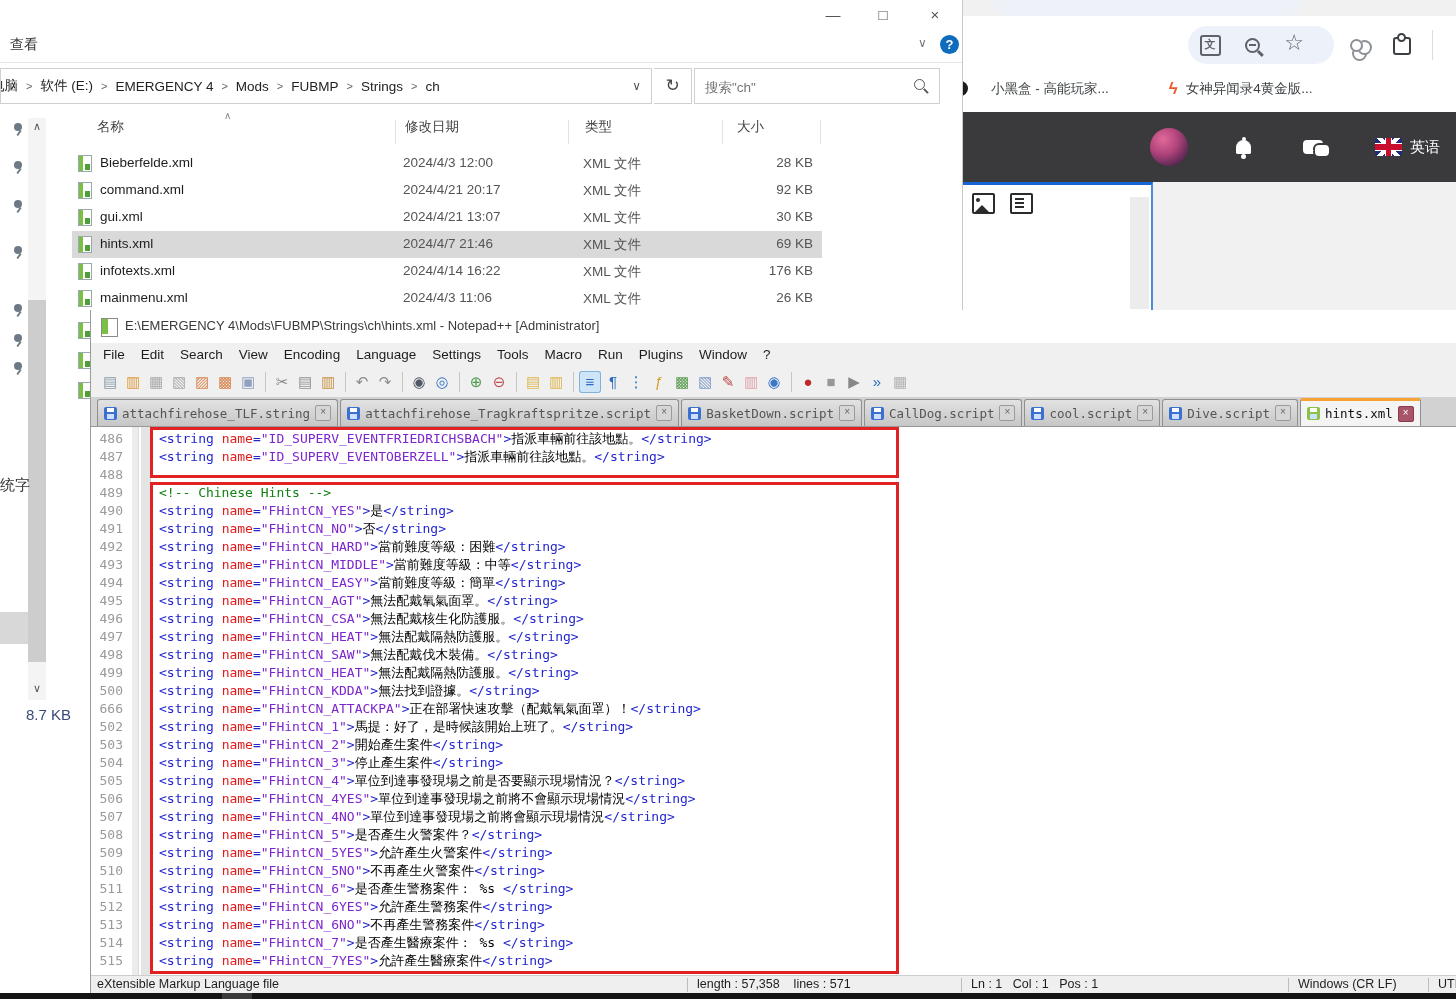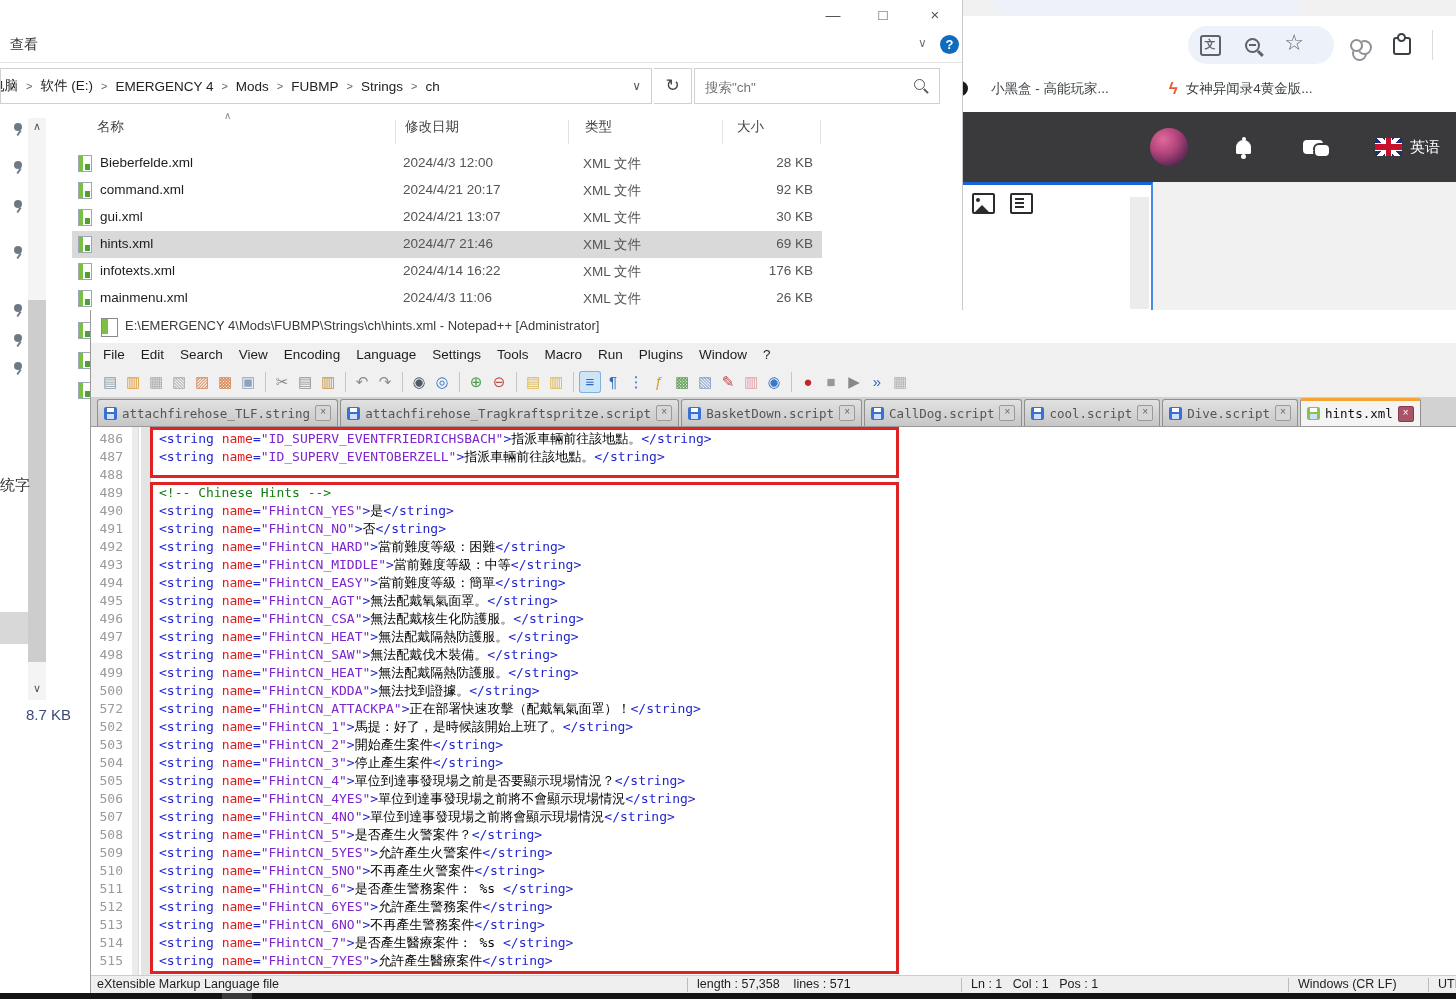--- a/index.html
+++ b/index.html
@@ -402,21 +402,21 @@
       <div class="cl"><span class="ln">491</span><span class="lcontent"><span class="s-tag">&lt;string </span><span class="s-attr">name</span><span class="s-tag">=</span><span class="s-val">"FHintCN_NO"</span><span class="s-tag">&gt;</span><span class="s-txt">否</span><span class="s-tag">&lt;/string&gt;</span></span></div>
       <div class="cl"><span class="ln">492</span><span class="lcontent"><span class="s-tag">&lt;string </span><span class="s-attr">name</span><span class="s-tag">=</span><span class="s-val">"FHintCN_HARD"</span><span class="s-tag">&gt;</span><span class="s-txt">當前難度等級：困難</span><span class="s-tag">&lt;/string&gt;</span></span></div>
       <div class="cl"><span class="ln">493</span><span class="lcontent"><span class="s-tag">&lt;string </span><span class="s-attr">name</span><span class="s-tag">=</span><span class="s-val">"FHintCN_MIDDLE"</span><span class="s-tag">&gt;</span><span class="s-txt">當前難度等級：中等</span><span class="s-tag">&lt;/string&gt;</span></span></div>
       <div class="cl"><span class="ln">494</span><span class="lcontent"><span class="s-tag">&lt;string </span><span class="s-attr">name</span><span class="s-tag">=</span><span class="s-val">"FHintCN_EASY"</span><span class="s-tag">&gt;</span><span class="s-txt">當前難度等級：簡單</span><span class="s-tag">&lt;/string&gt;</span></span></div>
       <div class="cl"><span class="ln">495</span><span class="lcontent"><span class="s-tag">&lt;string </span><span class="s-attr">name</span><span class="s-tag">=</span><span class="s-val">"FHintCN_AGT"</span><span class="s-tag">&gt;</span><span class="s-txt">無法配戴氧氣面罩。</span><span class="s-tag">&lt;/string&gt;</span></span></div>
       <div class="cl"><span class="ln">496</span><span class="lcontent"><span class="s-tag">&lt;string </span><span class="s-attr">name</span><span class="s-tag">=</span><span class="s-val">"FHintCN_CSA"</span><span class="s-tag">&gt;</span><span class="s-txt">無法配戴核生化防護服。</span><span class="s-tag">&lt;/string&gt;</span></span></div>
       <div class="cl"><span class="ln">497</span><span class="lcontent"><span class="s-tag">&lt;string </span><span class="s-attr">name</span><span class="s-tag">=</span><span class="s-val">"FHintCN_HEAT"</span><span class="s-tag">&gt;</span><span class="s-txt">無法配戴隔熱防護服。</span><span class="s-tag">&lt;/string&gt;</span></span></div>
       <div class="cl"><span class="ln">498</span><span class="lcontent"><span class="s-tag">&lt;string </span><span class="s-attr">name</span><span class="s-tag">=</span><span class="s-val">"FHintCN_SAW"</span><span class="s-tag">&gt;</span><span class="s-txt">無法配戴伐木裝備。</span><span class="s-tag">&lt;/string&gt;</span></span></div>
       <div class="cl"><span class="ln">499</span><span class="lcontent"><span class="s-tag">&lt;string </span><span class="s-attr">name</span><span class="s-tag">=</span><span class="s-val">"FHintCN_HEAT"</span><span class="s-tag">&gt;</span><span class="s-txt">無法配戴隔熱防護服。</span><span class="s-tag">&lt;/string&gt;</span></span></div>
       <div class="cl"><span class="ln">500</span><span class="lcontent"><span class="s-tag">&lt;string </span><span class="s-attr">name</span><span class="s-tag">=</span><span class="s-val">"FHintCN_KDDA"</span><span class="s-tag">&gt;</span><span class="s-txt">無法找到證據。</span><span class="s-tag">&lt;/string&gt;</span></span></div>
-      <div class="cl"><span class="ln">572</span><span class="lcontent"><span class="s-tag">&lt;string </span><span class="s-attr">name</span><span class="s-tag">=</span><span class="s-val">"FHintCN_ATTACKPA"</span><span class="s-tag">&gt;</span><span class="s-txt">正在部署快速攻擊（配戴氧氣面罩）！</span><span class="s-tag">&lt;/string&gt;</span></span></div>
+      <div class="cl"><span class="ln">666</span><span class="lcontent"><span class="s-tag">&lt;string </span><span class="s-attr">name</span><span class="s-tag">=</span><span class="s-val">"FHintCN_ATTACKPA"</span><span class="s-tag">&gt;</span><span class="s-txt">正在部署快速攻擊（配戴氧氣面罩）！</span><span class="s-tag">&lt;/string&gt;</span></span></div>
       <div class="cl"><span class="ln">502</span><span class="lcontent"><span class="s-tag">&lt;string </span><span class="s-attr">name</span><span class="s-tag">=</span><span class="s-val">"FHintCN_1"</span><span class="s-tag">&gt;</span><span class="s-txt">馬提：好了，是時候該開始上班了。</span><span class="s-tag">&lt;/string&gt;</span></span></div>
       <div class="cl"><span class="ln">503</span><span class="lcontent"><span class="s-tag">&lt;string </span><span class="s-attr">name</span><span class="s-tag">=</span><span class="s-val">"FHintCN_2"</span><span class="s-tag">&gt;</span><span class="s-txt">開始產生案件</span><span class="s-tag">&lt;/string&gt;</span></span></div>
       <div class="cl"><span class="ln">504</span><span class="lcontent"><span class="s-tag">&lt;string </span><span class="s-attr">name</span><span class="s-tag">=</span><span class="s-val">"FHintCN_3"</span><span class="s-tag">&gt;</span><span class="s-txt">停止產生案件</span><span class="s-tag">&lt;/string&gt;</span></span></div>
       <div class="cl"><span class="ln">505</span><span class="lcontent"><span class="s-tag">&lt;string </span><span class="s-attr">name</span><span class="s-tag">=</span><span class="s-val">"FHintCN_4"</span><span class="s-tag">&gt;</span><span class="s-txt">單位到達事發現場之前是否要顯示現場情況？</span><span class="s-tag">&lt;/string&gt;</span></span></div>
       <div class="cl"><span class="ln">506</span><span class="lcontent"><span class="s-tag">&lt;string </span><span class="s-attr">name</span><span class="s-tag">=</span><span class="s-val">"FHintCN_4YES"</span><span class="s-tag">&gt;</span><span class="s-txt">單位到達事發現場之前將不會顯示現場情況</span><span class="s-tag">&lt;/string&gt;</span></span></div>
       <div class="cl"><span class="ln">507</span><span class="lcontent"><span class="s-tag">&lt;string </span><span class="s-attr">name</span><span class="s-tag">=</span><span class="s-val">"FHintCN_4NO"</span><span class="s-tag">&gt;</span><span class="s-txt">單位到達事發現場之前將會顯示現場情況</span><span class="s-tag">&lt;/string&gt;</span></span></div>
       <div class="cl"><span class="ln">508</span><span class="lcontent"><span class="s-tag">&lt;string </span><span class="s-attr">name</span><span class="s-tag">=</span><span class="s-val">"FHintCN_5"</span><span class="s-tag">&gt;</span><span class="s-txt">是否產生火警案件？</span><span class="s-tag">&lt;/string&gt;</span></span></div>
       <div class="cl"><span class="ln">509</span><span class="lcontent"><span class="s-tag">&lt;string </span><span class="s-attr">name</span><span class="s-tag">=</span><span class="s-val">"FHintCN_5YES"</span><span class="s-tag">&gt;</span><span class="s-txt">允許產生火警案件</span><span class="s-tag">&lt;/string&gt;</span></span></div>
       <div class="cl"><span class="ln">510</span><span class="lcontent"><span class="s-tag">&lt;string </span><span class="s-attr">name</span><span class="s-tag">=</span><span class="s-val">"FHintCN_5NO"</span><span class="s-tag">&gt;</span><span class="s-txt">不再產生火警案件</span><span class="s-tag">&lt;/string&gt;</span></span></div>
       <div class="cl"><span class="ln">511</span><span class="lcontent"><span class="s-tag">&lt;string </span><span class="s-attr">name</span><span class="s-tag">=</span><span class="s-val">"FHintCN_6"</span><span class="s-tag">&gt;</span><span class="s-txt">是否產生警務案件： %s </span><span class="s-tag">&lt;/string&gt;</span></span></div>

